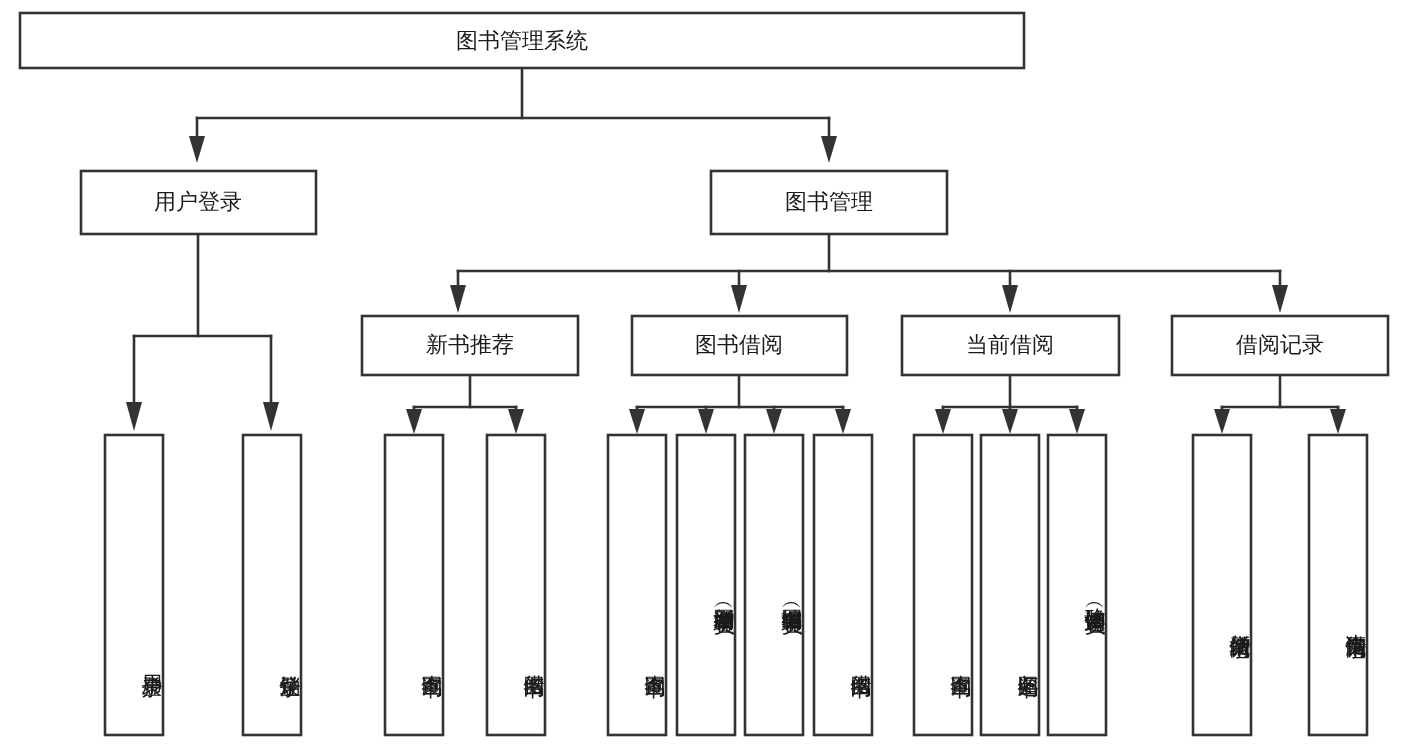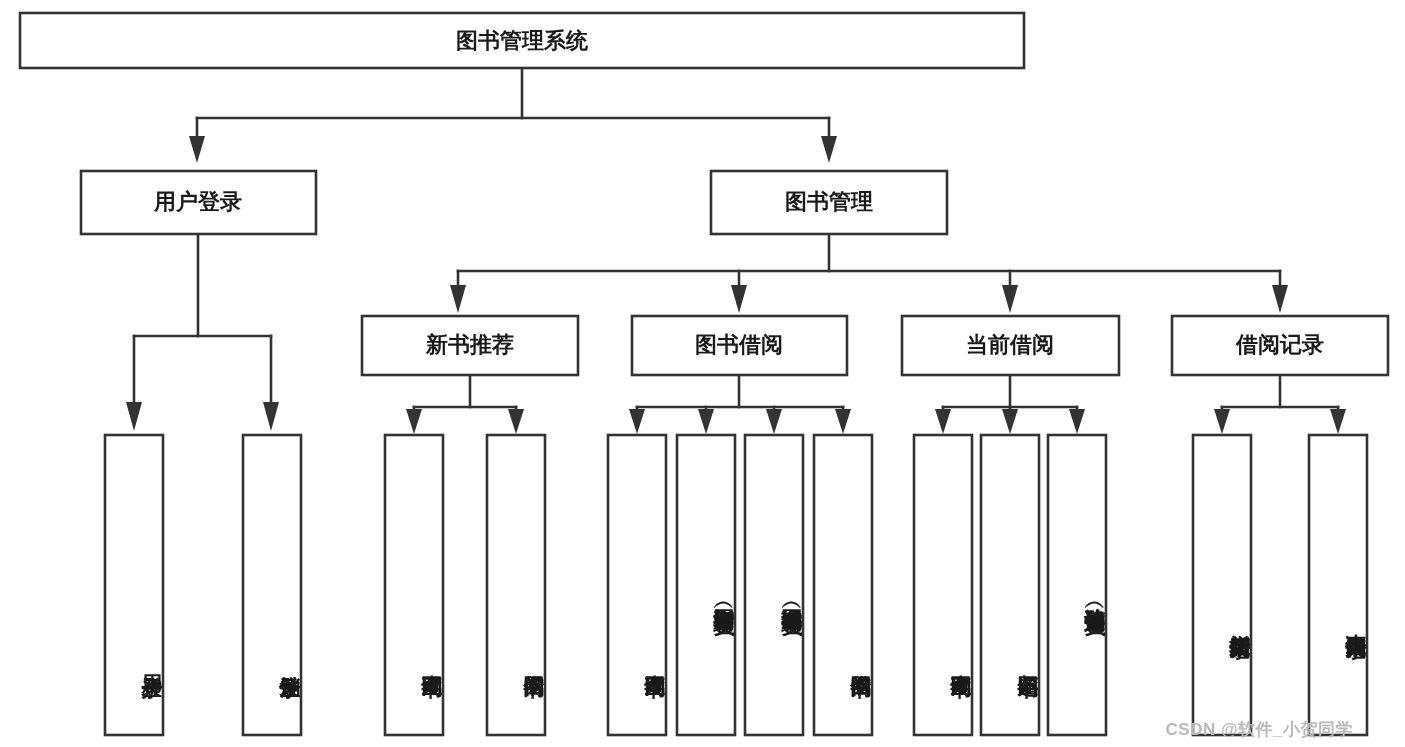--- a/index.html
+++ b/index.html
@@ -11,21 +11,20 @@
     width: 1405px;
     height: 747px;
     font-family: "Liberation Sans", "DejaVu Sans", sans-serif;
     overflow: hidden;
   }
   #diagram-root {
     position: relative;
     width: 1361px;
     height: 747px;
     background: #ffffff;
-    font-weight: bold;
   }
   svg#flowchart {
     position: absolute;
     left: 0;
     top: 0;
     width: 1405px;
     height: 747px;
     display: block;
   }
   .node-rect {
@@ -224,14 +223,13 @@
   <div class="node-label-v" style="left:745px; top:435px; width:58px; height:300px; padding-top:10px;">编辑图书（管理员）</div>
   <div class="node-label-v" style="left:814px; top:435px; width:58px; height:300px; padding-top:75px;">借阅图书</div>
 
   <div class="node-label-v" style="left:914px; top:435px; width:58px; height:300px; padding-top:75px;">查询图书</div>
   <div class="node-label-v" style="left:981px; top:435px; width:58px; height:300px; padding-top:75px;">归还图书</div>
   <div class="node-label-v" style="left:1048px; top:435px; width:58px; height:300px; padding-top:10px;">确认归还（管理员）</div>
 
   <div class="node-label-v" style="left:1193px; top:435px; width:58px; height:300px; padding-top:35px;">新增借阅记录</div>
   <div class="node-label-v" style="left:1309px; top:435px; width:58px; height:300px; padding-top:35px;">查询借阅记录</div>
 
-  <div class="watermark">CSDN @软件_小贺同学</div>
 </div>
 
 </body></html>

